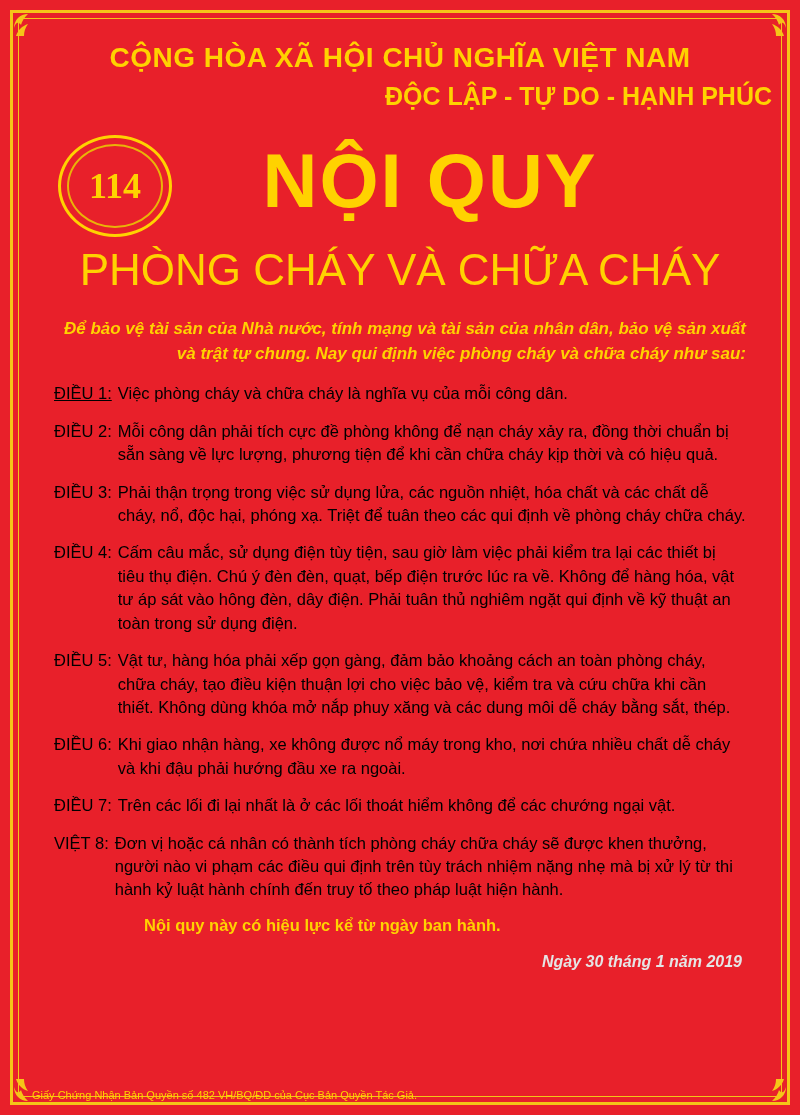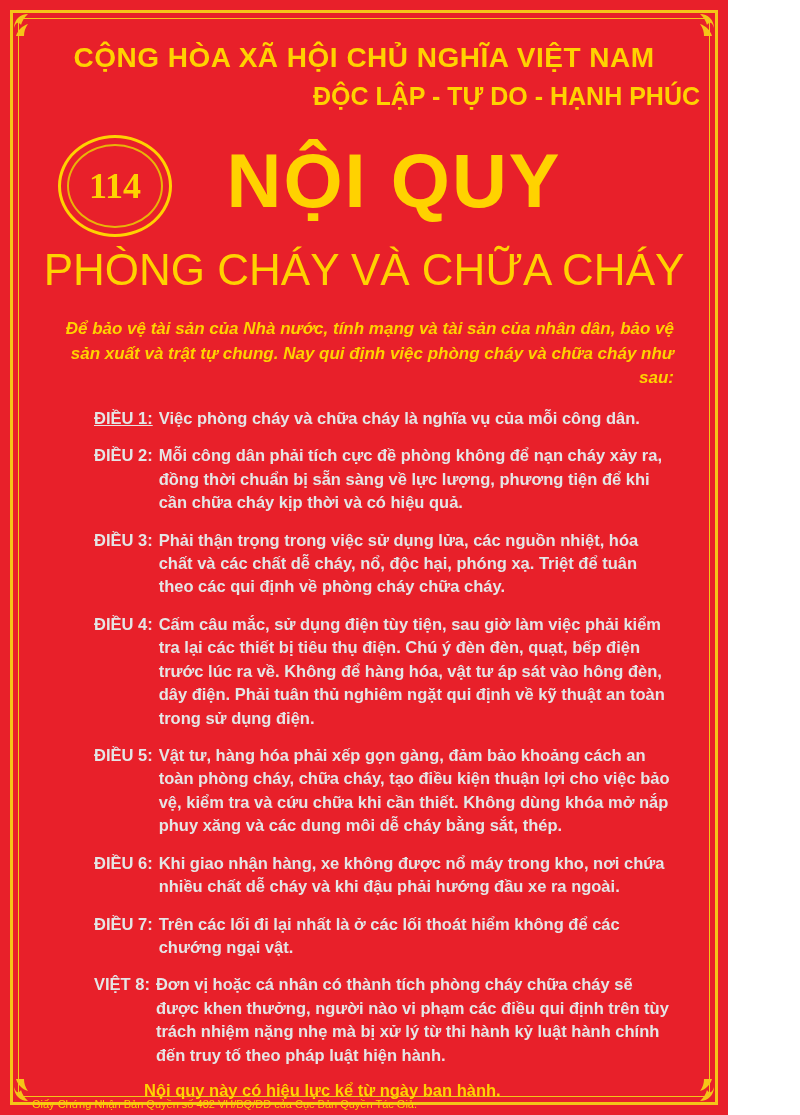--- a/index.html
+++ b/index.html
@@ -8,21 +8,21 @@
   }
   body {
     width: 800px;
     height: 1115px;
     background: #ffffff;
     font-family: "Liberation Sans", sans-serif;
     overflow: hidden;
   }
   .poster {
     position: relative;
-    width: 728px;
+    width: 800px;
     height: 1115px;
     background: #e8202a;
     box-sizing: border-box;
     overflow: hidden;
   }
   
   .border-outer {
     position: absolute;
     left: 10px; top: 10px; right: 10px; bottom: 10px;
     border: 3px solid #f5c518;
@@ -128,26 +128,25 @@
     line-height: 1.45;
     text-align: right;
     margin: 22px 26px 0 26px;
   }
 
   .articles {
     margin: 16px 26px 0 26px;
   }
   .article {
     display: flex;
-    color: #e5e5e5;
+    color: #000000;
     font-size: 16.5px;
-    font-weight: bold;
+    font-weight: normal;
     line-height: 1.42;
     margin-bottom: 14px;
-    margin-left: 40px;
   }
   .article .label {
     flex: 0 0 auto;
     white-space: nowrap;
     padding-right: 6px;
   }
   .article .label.underline {
     text-decoration: underline;
   }
   .article .text {
@@ -163,21 +162,21 @@
     color: #e5e5e5;
     font-size: 16px;
     font-weight: bold;
     font-style: italic;
     text-align: right;
     margin: 18px 30px 0 0;
   }
   .copyright {
     position: absolute;
     left: 32px;
-    bottom: 5px;
+    bottom: 14px;
     color: #ffd200;
     font-size: 11px;
   }
 </style>
 </head>
 <body>
 
 <div class="poster">
 
   <div class="border-outer"></div>

